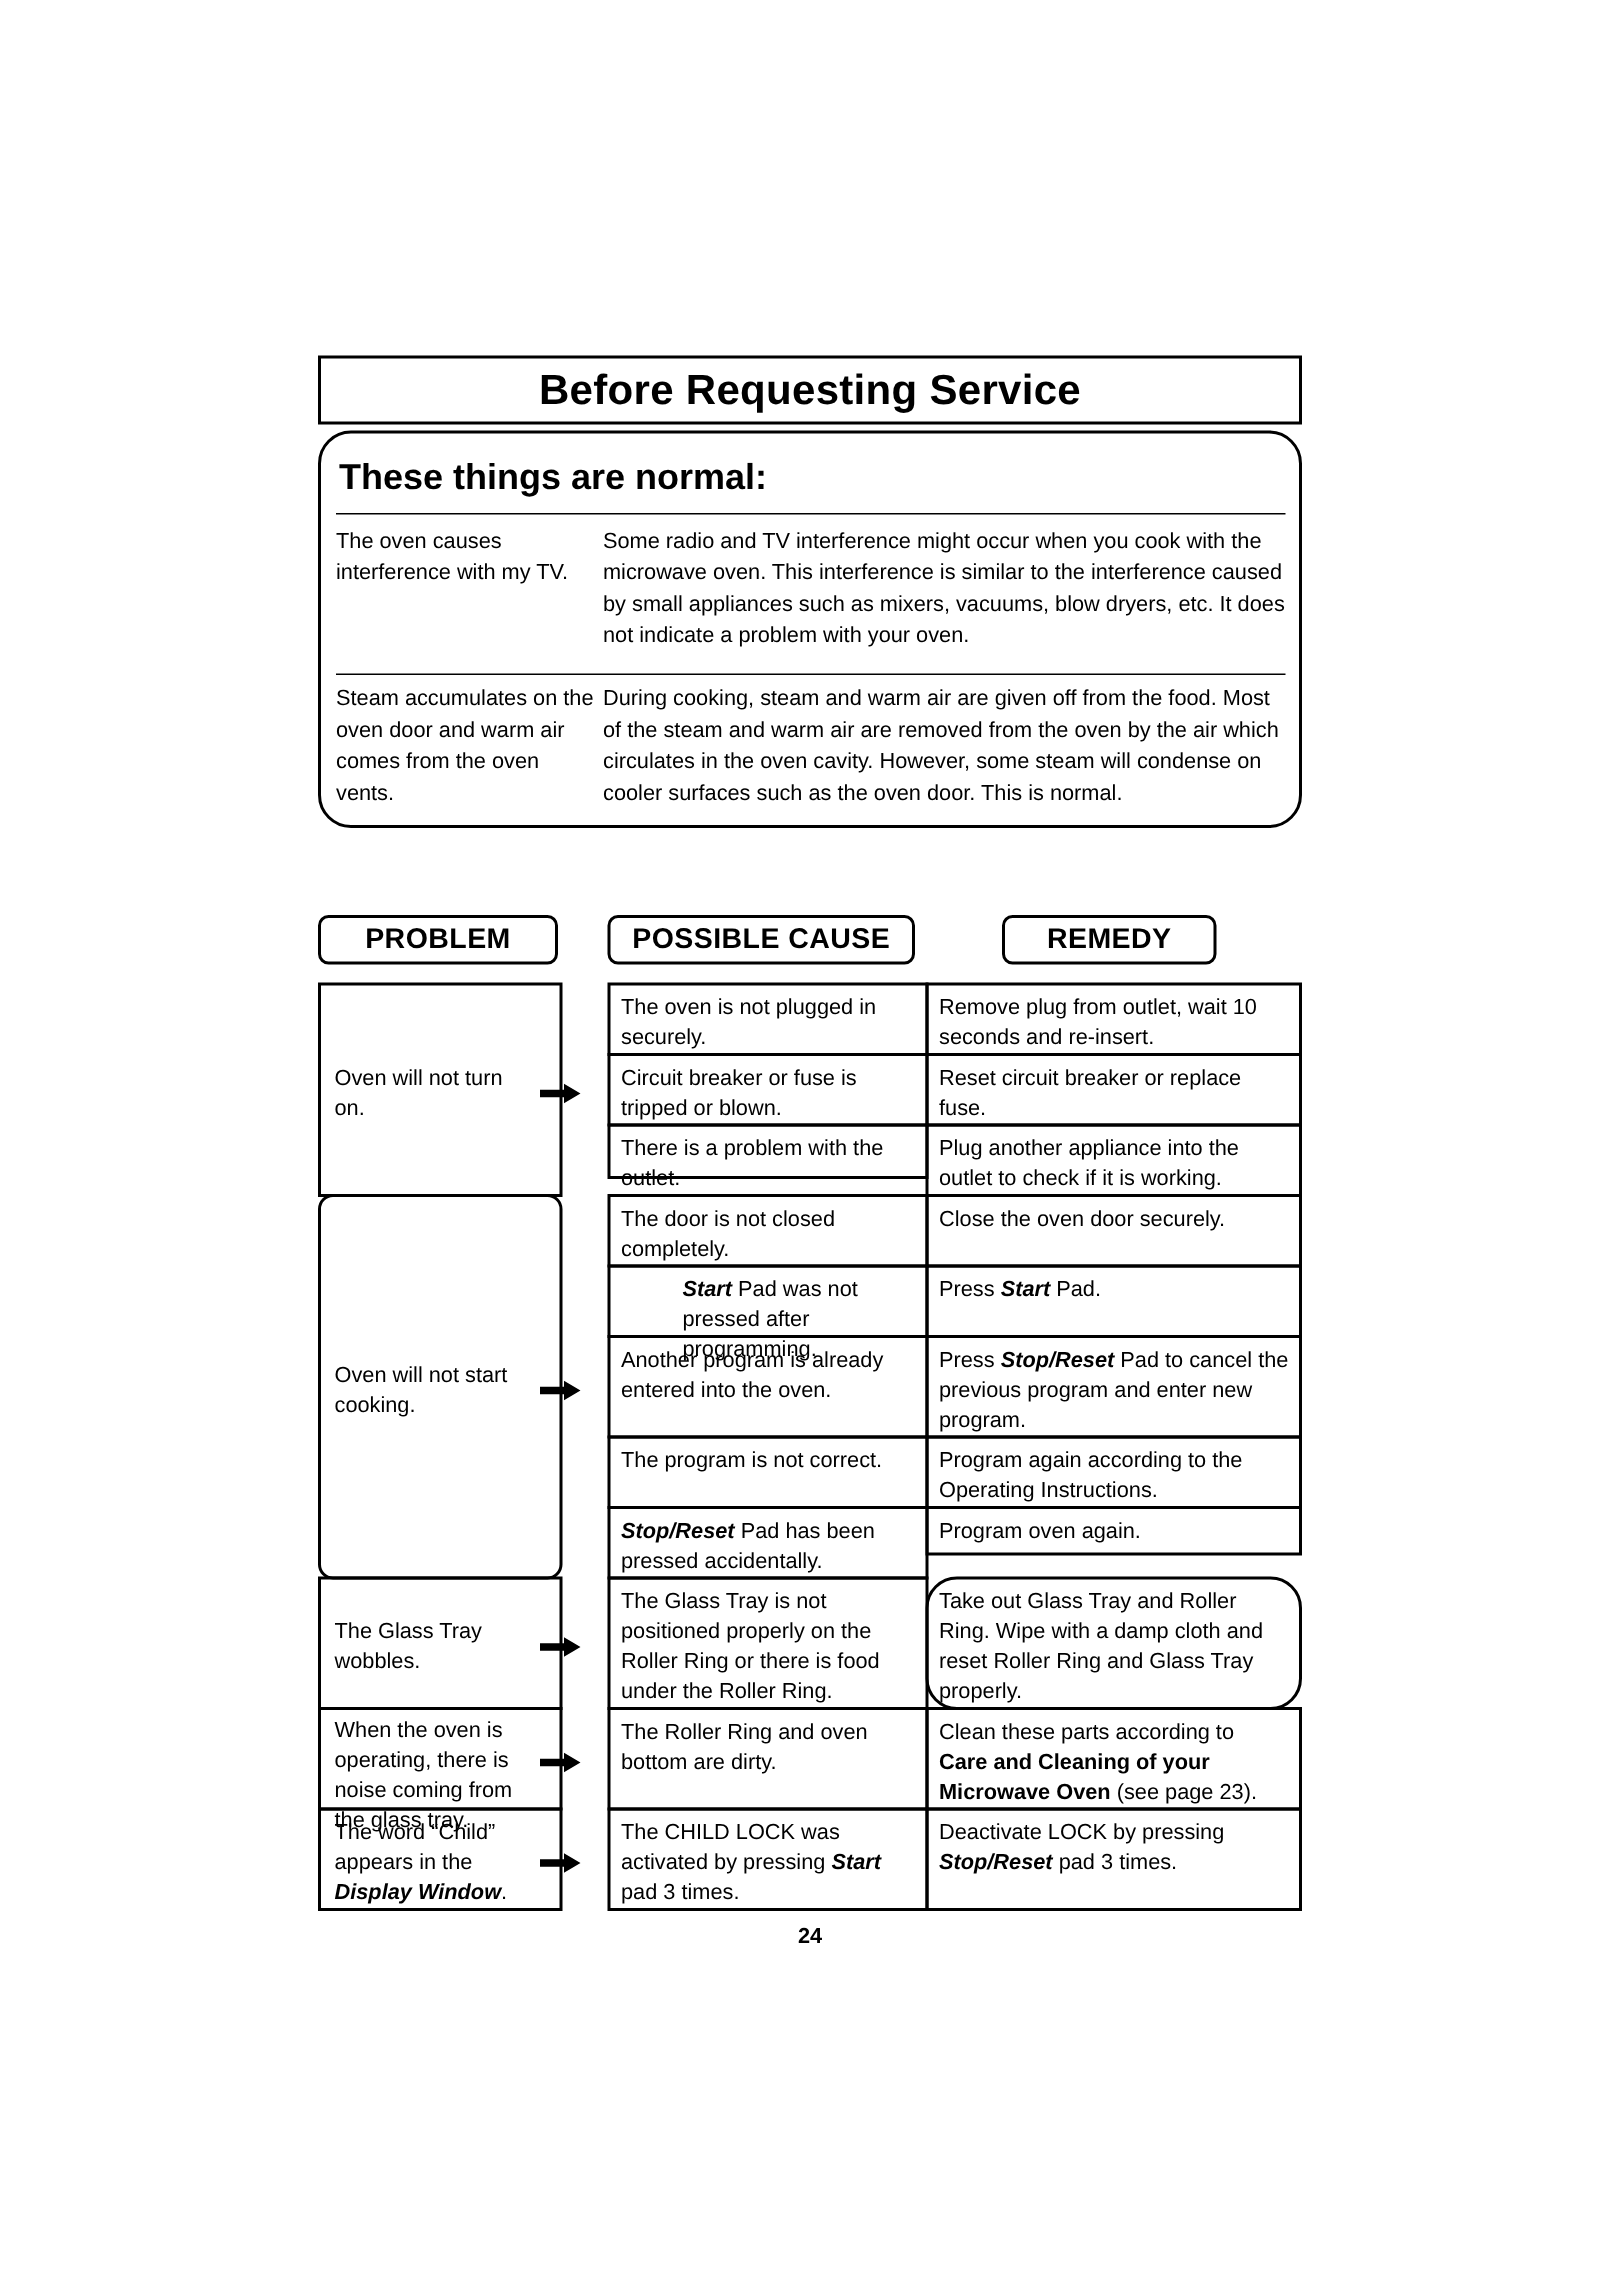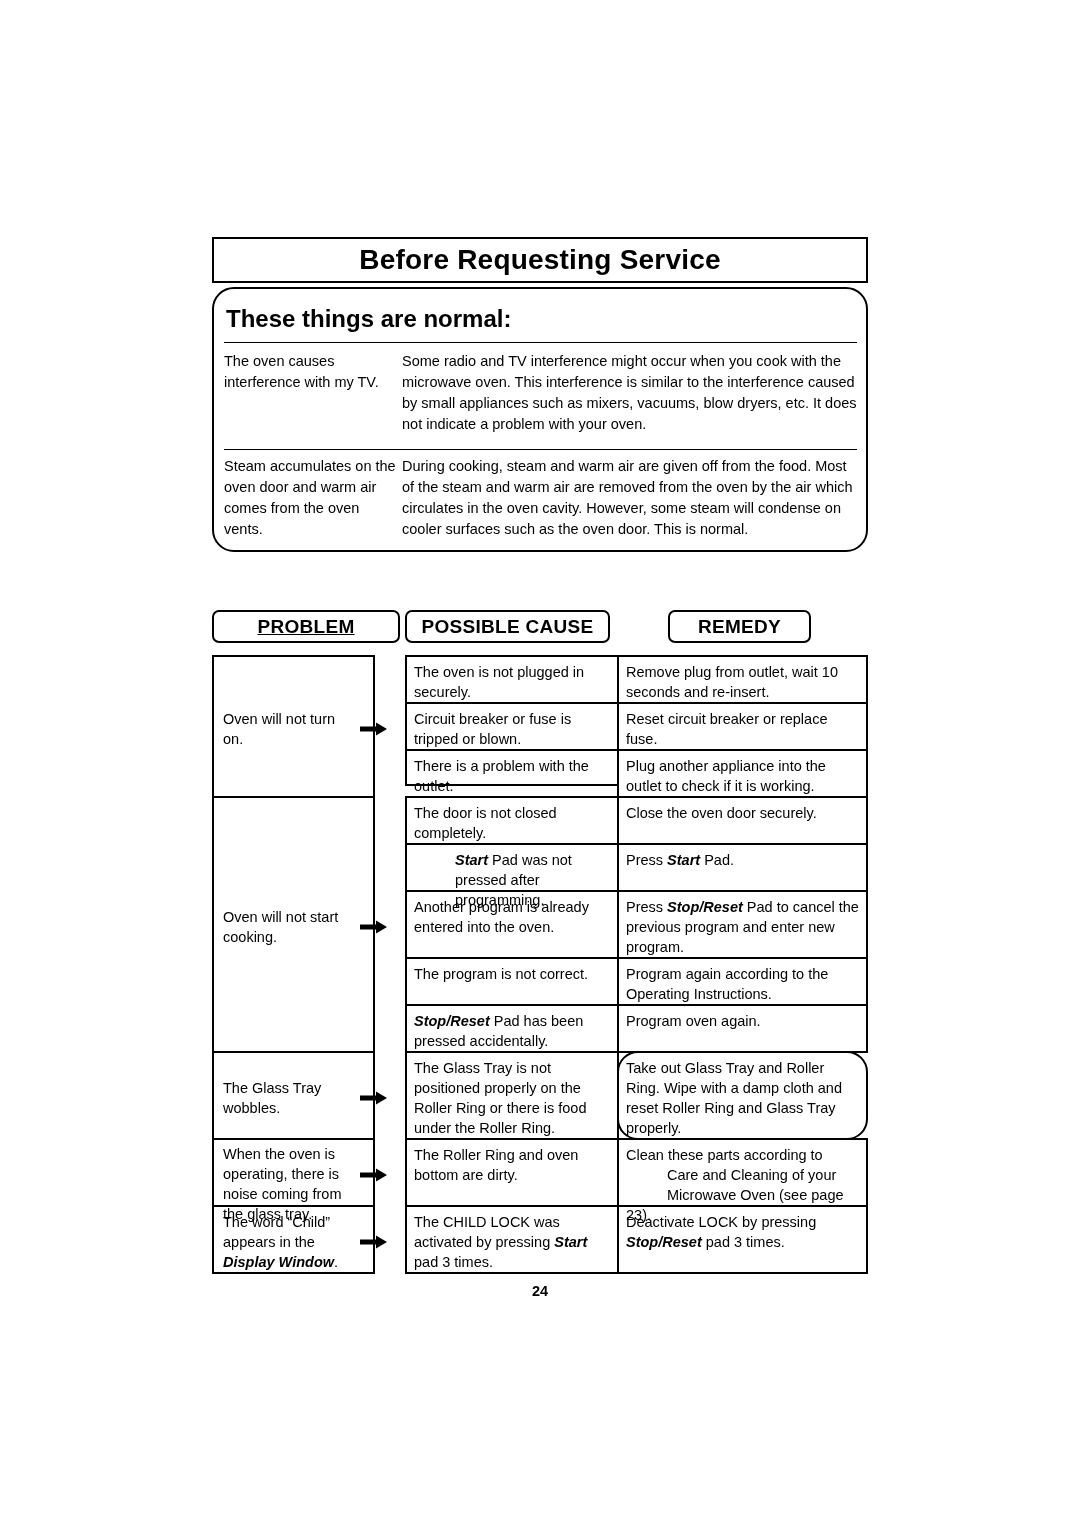--- a/index.html
+++ b/index.html
@@ -95,21 +95,21 @@
     border-radius: 7px;
     box-sizing: border-box;
     display: flex;
     align-items: center;
     justify-content: center;
     font-size: 19px;
     font-weight: bold;
     letter-spacing: 0.3px;
     height: 33px;
   }
-  #pill-problem { left: 212px; top: 610px; width: 188px; text-decoration: underline; }
+  #pill-problem { left: 212px; top: 610px; width: 160px; }
   #pill-cause   { left: 405px; top: 610px; width: 205px; }
   #pill-remedy  { left: 668px; top: 610px; width: 143px; }
 
   
   .tbl {
     position: absolute;
     left: 212px;
     top: 655px;
     width: 656px;
     font-size: 14.5px;
@@ -137,21 +137,21 @@
 
   .cause-cell, .remedy-cell {
     position: absolute;
     border: 2px solid #000;
     box-sizing: border-box;
     padding: 5px 7px 4px 7px;
   }
   .cause-cell { left: 193px; width: 214px; }
   .remedy-cell { left: 405px; width: 251px; }
 
-  b, strong { font-weight: normal; margin-left: 41px; }
+  b, strong { font-weight: bold; }
   .bi { font-weight: bold; font-style: italic; }
 
   .page-num {
     position: absolute;
     left: 0;
     top: 1283px;
     width: 1080px;
     text-align: center;
     font-size: 14.5px;
     font-weight: bold;
@@ -192,38 +192,38 @@
             <polygon points="0,4.5 16,4.5 16,0.5 27,7 16,13.5 16,9.5 0,9.5" fill="#000"></polygon>
           </svg>
         </div>
       </div>
       <div class="cause-cell" style="top: 0px; height: 49px;">The oven is not plugged in securely.</div>
       <div class="remedy-cell" style="top: 0px; height: 49px;">Remove plug from outlet, wait 10 seconds and re-insert.</div>
       <div class="cause-cell" style="top: 47px; height: 49px;">Circuit breaker or fuse is tripped or blown.</div>
       <div class="remedy-cell" style="top: 47px; height: 49px;">Reset circuit breaker or replace fuse.</div>
       <div class="cause-cell" style="top: 94px; height: 37px;">There is a problem with the outlet.</div>
       <div class="remedy-cell" style="top: 94px; height: 49px;">Plug another appliance into the outlet to check if it is working.</div>
-      <div class="prob-cell" style="top: 141px; height: 257px;">
+      <div class="prob-cell" style="top: 141px; height: 257px; border-radius: 10px;">
         <div class="ptext" style="top: 109px;">Oven will not start cooking.</div>
         <div class="arrow" style="left: 146px; top: 122px;">
           <svg width="28" height="14" viewBox="0 0 28 14">
             <polygon points="0,4.5 16,4.5 16,0.5 27,7 16,13.5 16,9.5 0,9.5" fill="#000"></polygon>
           </svg>
         </div>
       </div>
       <div class="cause-cell" style="top: 141px; height: 49px;">The door is not closed completely.</div>
       <div class="remedy-cell" style="top: 141px; height: 49px;">Close the oven door securely.</div>
       <div class="cause-cell" style="top: 188px; height: 49px; padding-left: 48px;"><span class="bi">Start</span> Pad was not pressed after programming.</div>
       <div class="remedy-cell" style="top: 188px; height: 49px;">Press <span class="bi">Start</span> Pad.</div>
       <div class="cause-cell" style="top: 235px; height: 69px;">Another program is already entered into the oven.</div>
       <div class="remedy-cell" style="top: 235px; height: 69px;">Press <span class="bi">Stop/Reset</span> Pad to cancel the previous program and enter new program.</div>
       <div class="cause-cell" style="top: 302px; height: 49px;">The program is not correct.</div>
       <div class="remedy-cell" style="top: 302px; height: 49px;">Program again according to the Operating Instructions.</div>
       <div class="cause-cell" style="top: 349px; height: 49px;"><span class="bi">Stop/Reset</span> Pad has been pressed accidentally.</div>
-      <div class="remedy-cell" style="top: 349px; height: 49px;">Program oven again.</div>
+      <div class="remedy-cell" style="top: 349px; height: 33px;">Program oven again.</div>
       <div class="prob-cell" style="top: 396px; height: 89px;">
         <div class="ptext" style="top: 25px;">The Glass Tray wobbles.</div>
         <div class="arrow" style="left: 146px; top: 38px;">
           <svg width="28" height="14" viewBox="0 0 28 14">
             <polygon points="0,4.5 16,4.5 16,0.5 27,7 16,13.5 16,9.5 0,9.5" fill="#000"></polygon>
           </svg>
         </div>
       </div>
       <div class="cause-cell" style="top: 396px; height: 89px;">The Glass Tray is not positioned properly on the Roller Ring or there is food under the Roller Ring.</div>
       <div class="remedy-cell" style="top: 396px; height: 89px; border-radius: 21px;">Take out Glass Tray and Roller Ring. Wipe with a damp cloth and reset Roller Ring and Glass Tray properly.</div>

